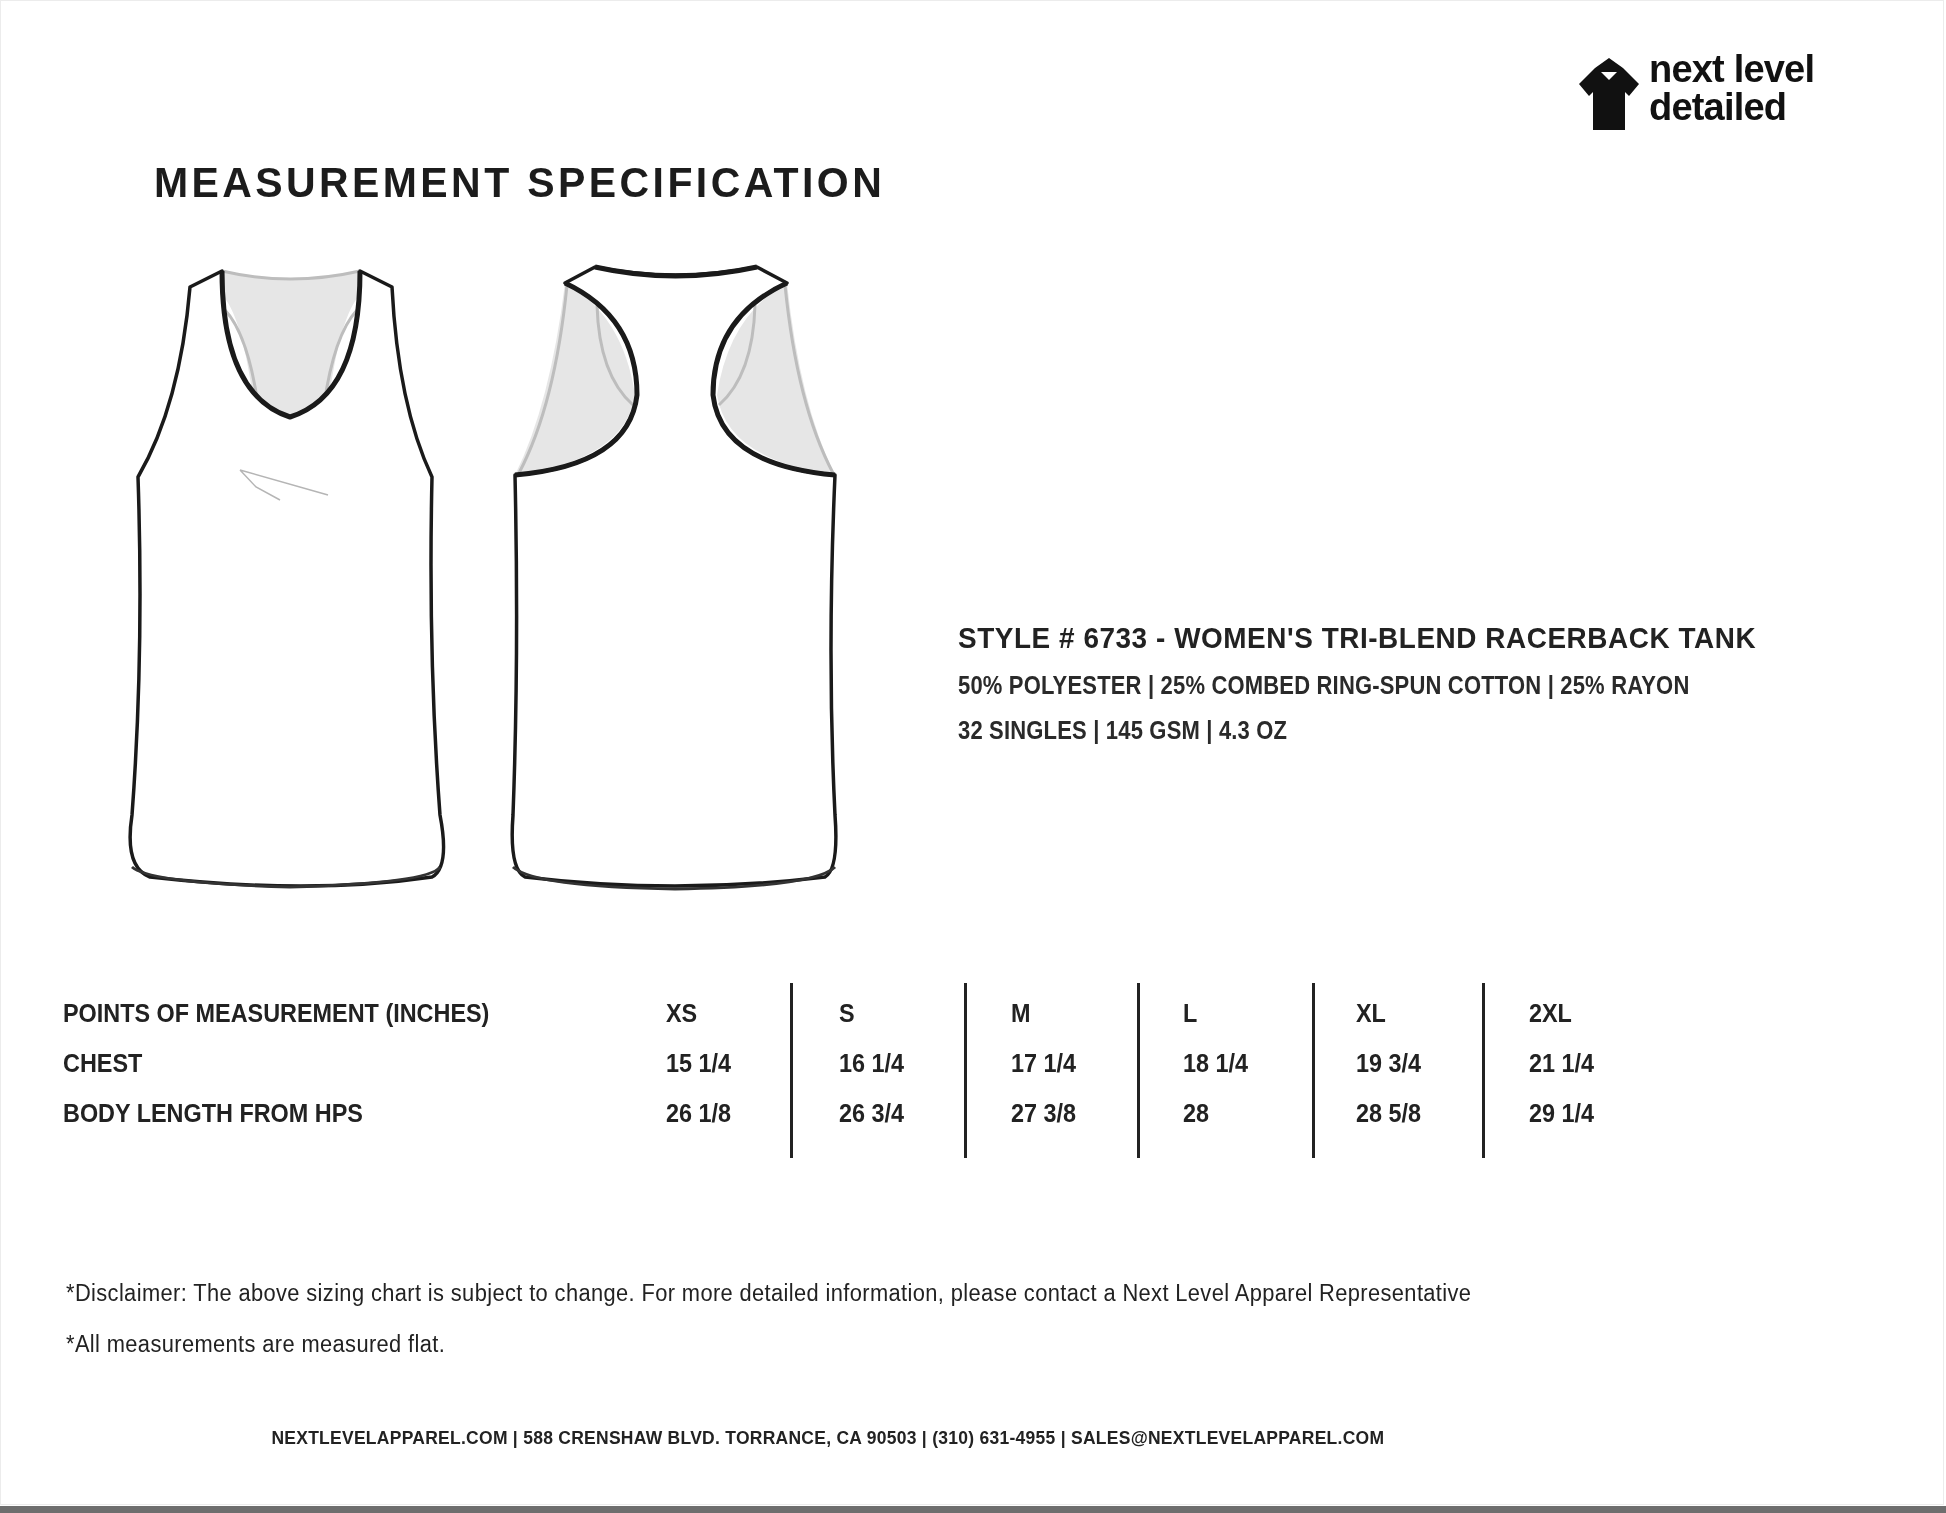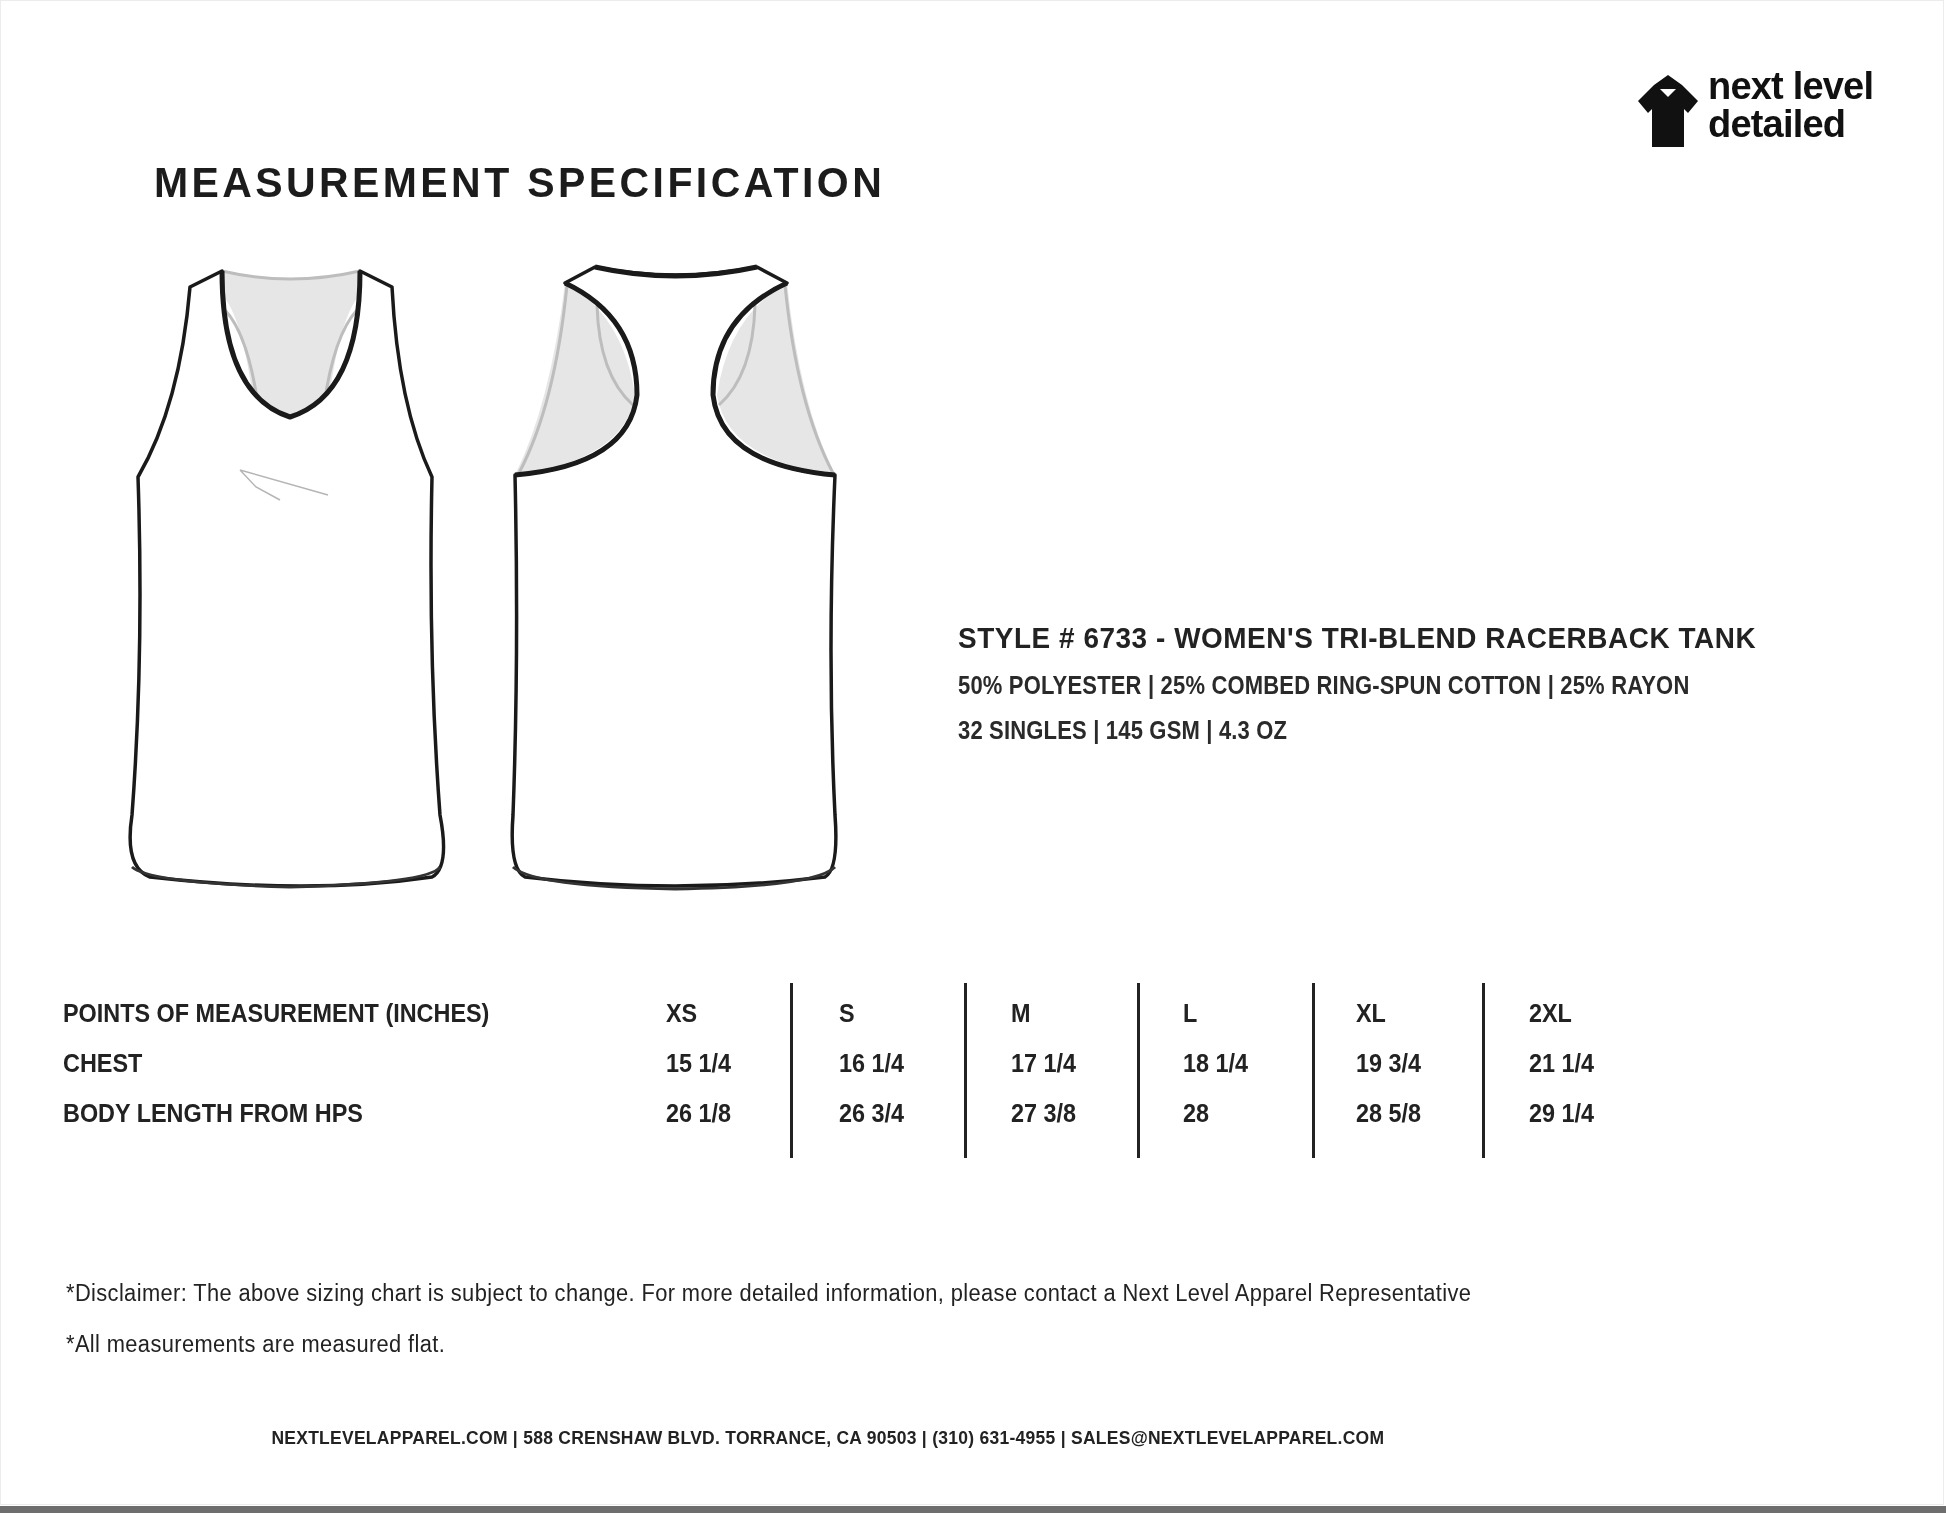--- a/index.html
+++ b/index.html
@@ -12,21 +12,21 @@
     border: 1px solid #ececec; box-sizing: border-box;
   }
   .bottom-bar {
     position: absolute; left: 0; top: 1506px; width: 1946px; height: 7px; background: #6e6e6e;
   }
   .abs { position: absolute; white-space: nowrap; }
   .title {
     left: 154px; top: 158px; font-size: 41px; font-weight: 700; letter-spacing: 3.4px;
     transform: scaleY(1.05); transform-origin: left top; color: #1c1c1c;
   }
-  .logo { left: 1636px; top: 54px; width: 272px; height: 82px; margin-top: 17px; }
+  .logo { left: 1577px; top: 54px; width: 272px; height: 82px; }
   .logo-text {
     position: absolute; left: 72px; top: -4px; font-size: 38px; font-weight: 700;
     line-height: 38px; letter-spacing: -0.8px; color: #111;
   }
   .logo-text span { display: block; }
   .garment { position: absolute; }
   .style-title {
     left: 958px; top: 621px; font-size: 30px; font-weight: 700; letter-spacing: 0.6px;
     transform: scaleX(0.93); transform-origin: left top; color: #222;
   }

